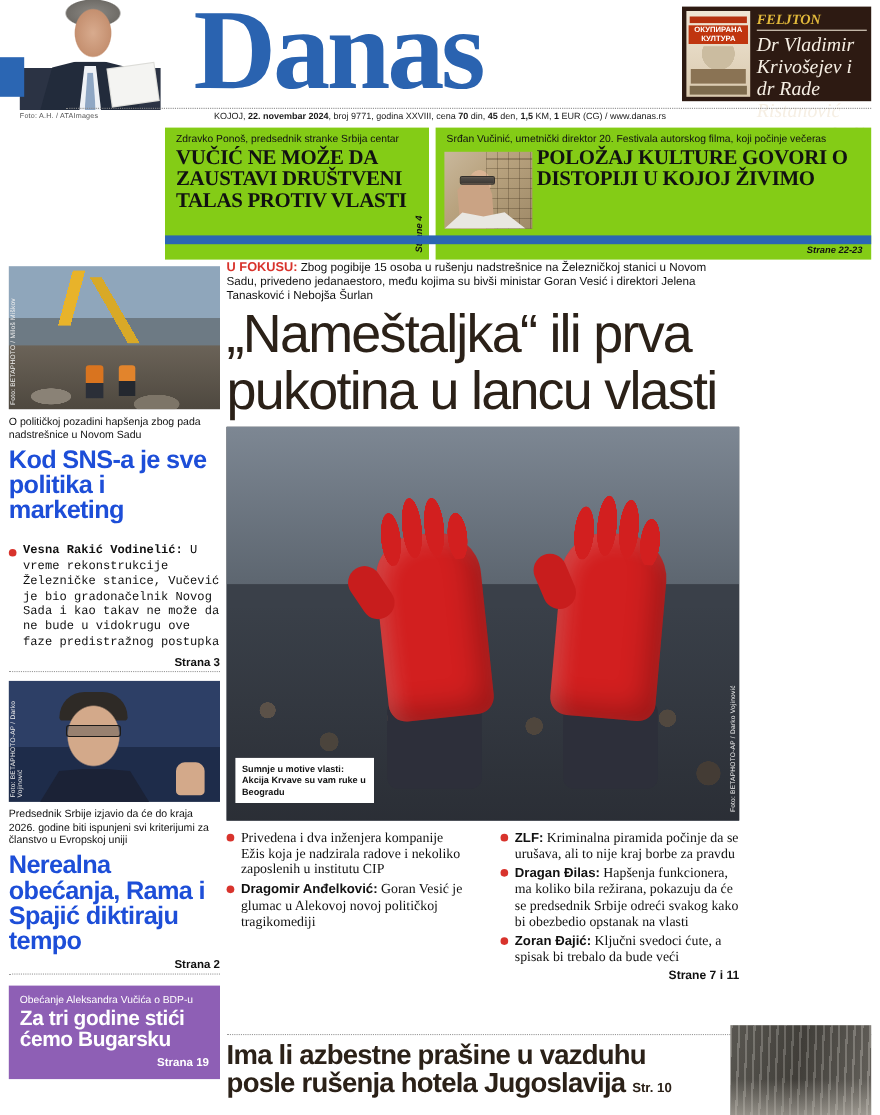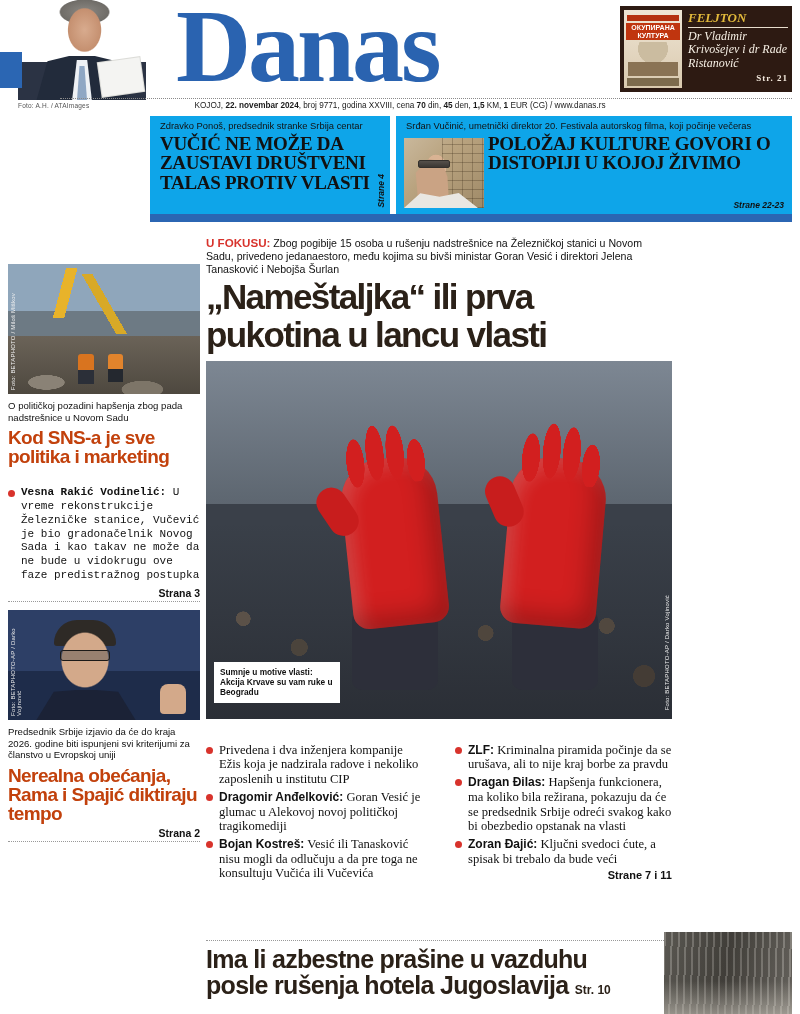--- a/index.html
+++ b/index.html
@@ -63,40 +63,40 @@
   .felj-cover .cart { position:absolute; bottom:12px; left:4px; right:4px; height:34px;
     background:
       linear-gradient(transparent 60%, #8a7354 60%),
       radial-gradient(circle at 50% 20%, #cbbca0 0 40%, transparent 41%);
   }
   .felj-cover .cbar { position:absolute; bottom:2px; left:3px; right:3px; height:8px;
     background:#7d6b4d; }
   .felj-text { flex:1; padding-left:6px; font-family:"Liberation Serif", serif; }
   .felj-label { color:#e2b93b; font-weight:bold; font-style:italic; font-size:13px;
     border-bottom:1px solid #e8ddcd; padding-bottom:1px; margin-bottom:2px; }
-  .felj-name { font-style:italic; font-size:12px; line-height:1.12; color:#f6efe4; }
+  .felj-name { font-style:italic; font-size:18px; line-height:1.12; color:#f6efe4; }
   .felj-page { text-align:right; font-weight:bold; font-size:9px; margin-top:3px; letter-spacing:1px; }
 
   .mast-credit {
     position:absolute; left:18px; top:102px; font-size:6.5px; color:#555;
     letter-spacing:.2px;
   }
 
   
   .dotrule { position:absolute; left:60px; right:8px; top:98px;
     border-top:1px dotted #8a8a8a; }
   .dateline {
     position:absolute; left:0; right:0; top:101px; text-align:center;
     font-size:8.2px; color:#1a1a1a; letter-spacing:0;
   }
   .dateline b { font-weight:bold; }
 
   
   .teasers { position:absolute; left:0; top:116px; width:800px; height:104px; }
-  .teaser { position:absolute; top:0; background:#0ea5e9; height:98px; }
+  .teaser { position:absolute; top:0; background:#84cc16; height:120px; }
   .t1 { left:150px; width:240px; }
   .t2 { left:396px; width:396px; }
   .teaser .kicker {
     font-size:9.4px; color:#111; padding:5px 8px 2px 10px; line-height:1.15;
   }
   .teaser .head {
     font-family:"Liberation Serif", serif; font-size:19px; font-weight:bold;
     line-height:1.03; color:#111; padding:0 8px 0 10px; letter-spacing:-0.3px;
   }
   .t2 .head { padding-left:92px; }
@@ -131,21 +131,21 @@
     font-size:8.5px; font-weight:bold; font-style:italic; color:#111;
     writing-mode:vertical-rl; transform:rotate(180deg);
   }
   .page-ref-h {
     position:absolute; right:8px; bottom:4px;
     font-size:8.5px; font-weight:bold; font-style:italic; color:#111;
   }
   .blue-bar { position:absolute; left:150px; top:214px; width:642px; height:8px; background:#2b66b3; }
 
   
-  .leftcol { position:absolute; left:8px; top:264px; width:192px; }
+  .leftcol { position:absolute; left:8px; top:242px; width:192px; }
   .photo-frame { position:relative; overflow:hidden; }
   .lc-photo1 {
     height:130px;
     background:
       linear-gradient(#8fa6bb 0 36%, #6d7a84 36% 62%, #5e5a54 62% 100%);
   }
   .lc-photo1 .crane {
     position:absolute; left:6px; top:4px; width:100px; height:50px;
     background:linear-gradient(105deg, transparent 46%, #e8b32a 46% 56%, transparent 56%);
   }
@@ -173,21 +173,21 @@
   .vcredit {
     position:absolute; left:2px; bottom:4px;
     font-size:6px; color:#f0f0f0; letter-spacing:.2px;
     writing-mode:vertical-rl; transform:rotate(180deg);
   }
   .vcredit.dark { color:#e9e9e9; }
 
   .lc-kicker { font-size:9.6px; line-height:1.2; color:#111; margin-top:6px; }
   .lc-head {
     font-family:"Liberation Sans", sans-serif; font-weight:bold;
-    font-size:19px; line-height:1.0; color:#c2410c; margin-top:5px; letter-spacing:-0.6px;
+    font-size:23px; line-height:1.0; color:#1d4ed8; margin-top:5px; letter-spacing:-0.6px;
   }
   .lc-bullet {
     margin-top:20px; font-size:11px; line-height:1.26; color:#111;
     padding-left:13px; position:relative; font-family:Liberation Mono, monospace;
   }
   .lc-bullet::before {
     content:""; position:absolute; left:0; top:4px; width:7px; height:7px;
     border-radius:50%; background:#d8332c;
   }
   .lc-bullet b { font-weight:bold; }
@@ -228,22 +228,22 @@
   }
   .purplebox .pp { text-align:right; font-weight:bold; font-size:10.5px; margin-top:4px; }
 
   
   .main { position:absolute; left:206px; top:236px; width:466px; }
   .focus {
     font-size:10.6px; line-height:1.22; color:#111;
   }
   .focus .lbl { color:#d8332c; font-weight:bold; font-size:11.6px; }
   .main-head {
-    font-family:"Liberation Sans", sans-serif; font-weight:bold;
-    font-size:35px; line-height:0.98; color:#2b2118; letter-spacing:-1.6px;
+    font-family:"Liberation Sans", sans-serif; font-weight:normal;
+    font-size:49px; line-height:0.98; color:#2b2118; letter-spacing:-1.6px;
     margin-top:4px; white-space:nowrap;
   }
   .main-photo {
     position:relative; margin-top:8px; height:358px; overflow:hidden;
     background:
       radial-gradient(ellipse 300px 120px at 50% 0%, #6f7a86 0%, #4c545e 60%, #3a4049 100%),
       linear-gradient(#4d545d 0 40%, #3a3f48 40% 100%);
   }
   .crowd {
     position:absolute; inset:0;
@@ -287,21 +287,21 @@
   .photo-caption {
     position:absolute; left:8px; bottom:16px; width:126px;
     background:#fff; color:#111; font-size:8.3px; line-height:1.24;
     padding:5px 6px; font-weight:bold;
   }
   .main-credit {
     position:absolute; right:2px; bottom:8px; font-size:6px; color:#efefef;
     writing-mode:vertical-rl; transform:rotate(180deg); letter-spacing:.2px;
   }
 
-  .bullets { display:flex; gap:32px; margin-top:24px; }
+  .bullets { display:flex; gap:32px; margin-top:8px; }
   .bcol { flex:1; }
   .bullet {
     position:relative; padding-left:13px; margin-bottom:3px;
     font-family:"Liberation Serif", serif; font-size:12.6px; line-height:1.17; color:#111;
   }
   .bullet::before {
     content:""; position:absolute; left:0; top:4px; width:7px; height:7px;
     border-radius:50%; background:#d8332c;
   }
   .bullet b { font-family:"Liberation Sans", sans-serif; font-weight:bold; font-size:12px; }
@@ -414,20 +414,25 @@
       <div class="suit3"></div>
       <div class="hand"></div>
       <div class="vcredit dark">Foto: BETAPHOTO-AP / Darko Vojinović</div>
     </div>
 
     <div class="lc-kicker">Predsednik Srbije izjavio da će do kraja 2026. godine biti ispunjeni svi kriterijumi za članstvo u Evropskoj uniji</div>
     <div class="lc-head">Nerealna obećanja, Rama i Spajić diktiraju tempo</div>
     <div class="lc-pageref">Strana 2</div>
     <div class="dotline"></div>
 
+    <div class="purplebox">
+      <div class="pk">Obećanje Aleksandra Vučića o BDP-u</div>
+      <div class="ph">Za tri godine stići ćemo Bugarsku</div>
+      <div class="pp">Strana 19</div>
+    </div>
   </div>
 
   <div class="main">
     <div class="focus">
       <span class="lbl">U FOKUSU:</span><span> Zbog pogibije 15 osoba u rušenju nadstrešnice na Železničkoj stanici u Novom Sadu, privedeno jedanaestoro, među kojima su bivši ministar Goran Vesić i direktori Jelena Tanasković i Nebojša Šurlan</span>
     </div>
 
     <div class="main-head">„Nameštaljka“ ili prva</div>
     <div class="main-head">pukotina u lancu vlasti</div>
 
@@ -442,23 +447,20 @@
       <div class="main-credit">Foto: BETAPHOTO-AP / Darko Vojinović</div>
     </div>
 
     <div class="bullets">
       <div class="bcol">
         <div class="bullet">
           <b></b><span>Privedena i dva inženjera kompanije Ežis koja je nadzirala radove i nekoliko zaposlenih u institutu CIP</span>
         </div>
         <div class="bullet">
           <b>Dragomir Anđelković:</b><span> Goran Vesić je glumac u Alekovoj novoj političkoj tragikomediji</span>
-        </div>
-        <div class="bullet">
-          <b>Bojan Kostreš:</b><span> Vesić ili Tanasković nisu mogli da odlučuju a da pre toga ne konsultuju Vučića ili Vučevića</span>
         </div>
       </div>
       <div class="bcol">
         <div class="bullet">
           <b>ZLF:</b><span> Kriminalna piramida počinje da se urušava, ali to nije kraj borbe za pravdu</span>
         </div>
         <div class="bullet">
           <b>Dragan Đilas:</b><span> Hapšenja funkcionera, ma koliko bila režirana, pokazuju da će se predsednik Srbije odreći svakog kako bi obezbedio opstanak na vlasti</span>
         </div>
         <div class="bullet">

